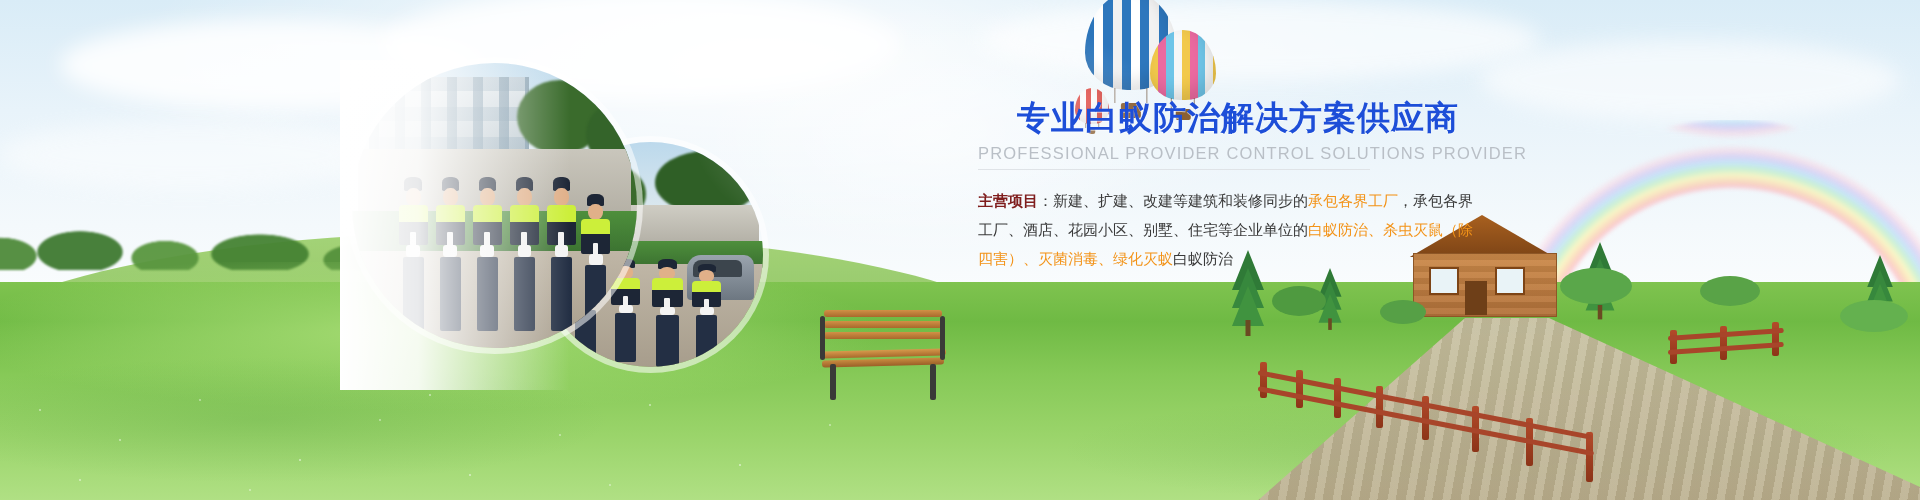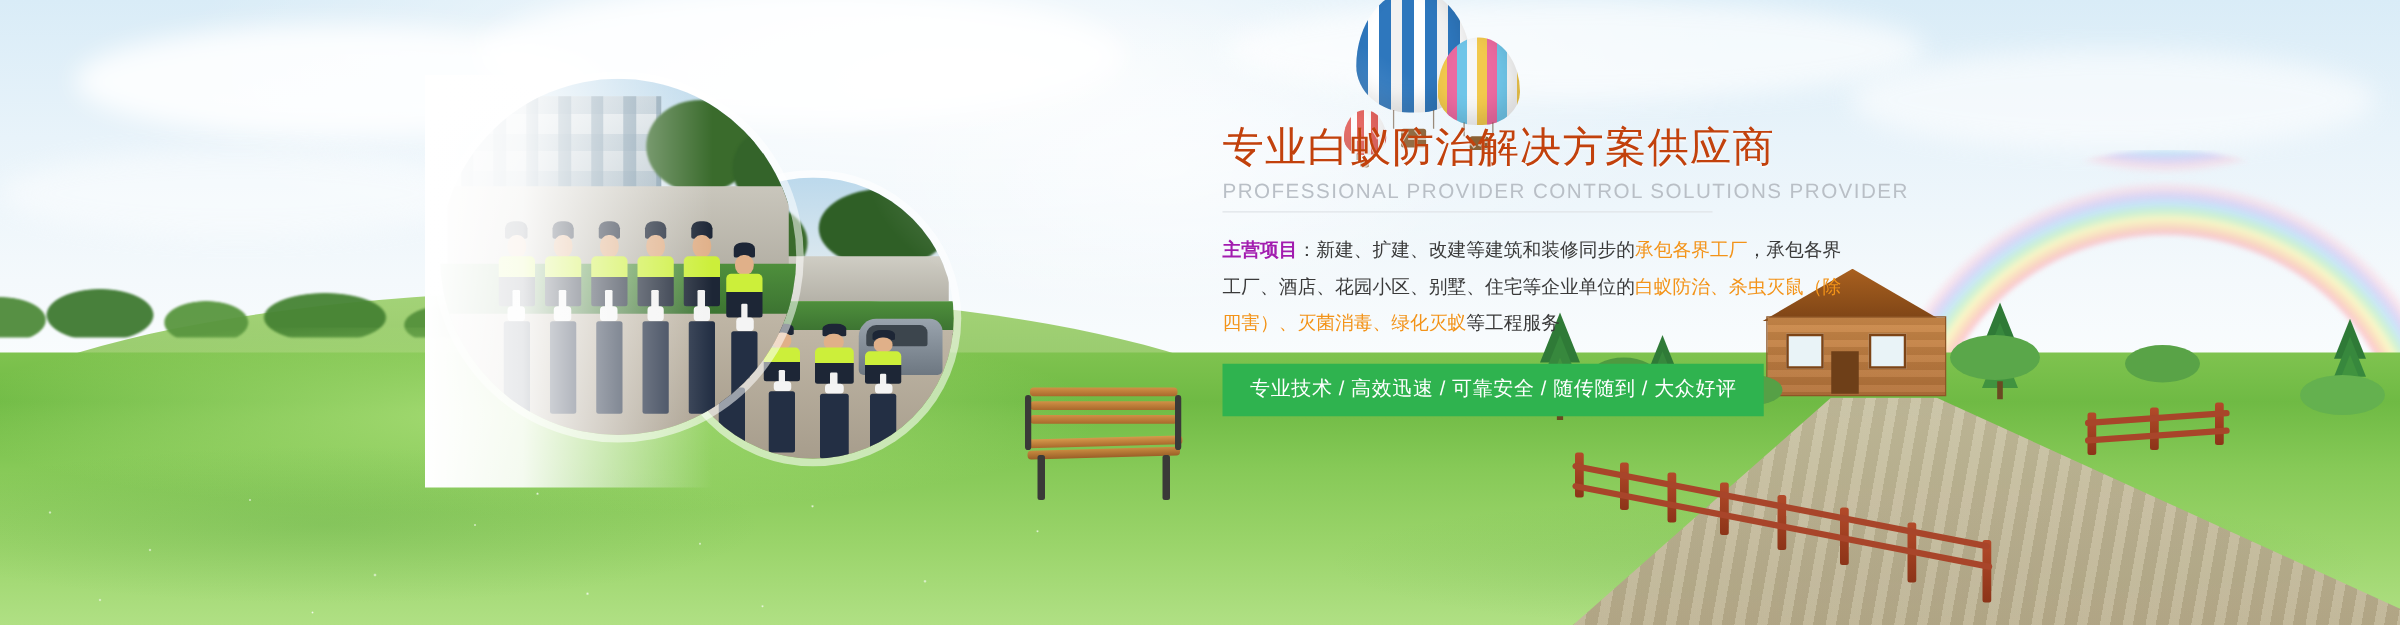--- a/index.html
+++ b/index.html
@@ -216,31 +216,32 @@
   .ph-car::after{content:"";position:absolute;left:10%;top:12%;width:72%;height:38%;background:#3c454d;border-radius:8px 6px 2px 2px;}
   .fade-left{
     position:absolute;left:0;top:0;width:230px;height:330px;
     background:linear-gradient(90deg,#ffffff 0%,rgba(255,255,255,.9) 34%,rgba(255,255,255,0) 100%);
     pointer-events:none;
   }
 
   
   .copy{position:absolute;left:978px;top:100px;width:520px;}
   .headline{
-    font-size:33px;font-weight:normal;letter-spacing:1px;line-height:1.1;
-    color:#c2410c;margin:0 0 8px 0;white-space:nowrap;
+    font-size:33px;font-weight:bold;letter-spacing:1px;line-height:1.1;
+    color:#1d4ed8;margin:0 0 8px 0;white-space:nowrap;
     text-shadow:0 1px 0 rgba(255,255,255,.6);
+    text-align:center;
   }
   .subtitle{
     font-size:16.5px;letter-spacing:1.15px;color:#b9bfc6;
     margin:0 0 6px 0;white-space:nowrap;font-weight:400;
   }
   .divider{width:392px;height:1px;background:#dfe3e7;margin:0 0 16px 0;}
   .para{font-size:15px;line-height:29px;color:#3a3a3a;margin:0;max-width:500px;}
-  .red{color:#a21caf;font-weight:bold;}
+  .red{color:#7f1d1d;font-weight:bold;}
   .orange{color:#f39318;}
   .tagbar{
     margin-top:18px;display:inline-block;
     background:#2fb34f;color:#ffffff;
     font-size:16px;letter-spacing:.5px;
     padding:10px 22px 11px 22px;white-space:nowrap;
   }
 
   .sheen{
     position:absolute;left:620px;top:0;width:620px;height:330px;
@@ -471,18 +472,17 @@
     <div class="fade-left"></div>
   </div>
 
   <div class="sheen"></div>
 
   <div class="copy">
     <h1 class="headline">专业白蚁防治解决方案供应商</h1>
     <div class="subtitle">PROFESSIONAL PROVIDER CONTROL SOLUTIONS PROVIDER</div>
     <div class="divider"></div>
     <p class="para">
-      <span class="red">主营项目</span><span>：</span><span>新建、扩建、改建等建筑和装修同步的</span><span class="orange">承包各界工厂</span><span>，承包各界工厂、酒店、花园小区、别墅、住宅等企业单位的</span><span class="orange">白蚁防治、杀虫灭鼠（除四害）、灭菌消毒、绿化灭蚁</span><span>等工程服务</span>
+      <span class="red">主营项目</span><span>：</span><span>新建、扩建、改建等建筑和装修同步的</span><span class="orange">承包各界工厂</span><span>，承包各界工厂、酒店、花园小区、别墅、住宅等企业单位的</span><span class="orange">白蚁防治、杀虫灭鼠（除四害）、灭菌消毒、绿化灭蚁</span><span>白蚁防治</span>
     </p>
-    <div class="tagbar">专业技术 / 高效迅速 / 可靠安全 / 随传随到 / 大众好评</div>
   </div>
 
 </div>
 
 </body></html>

